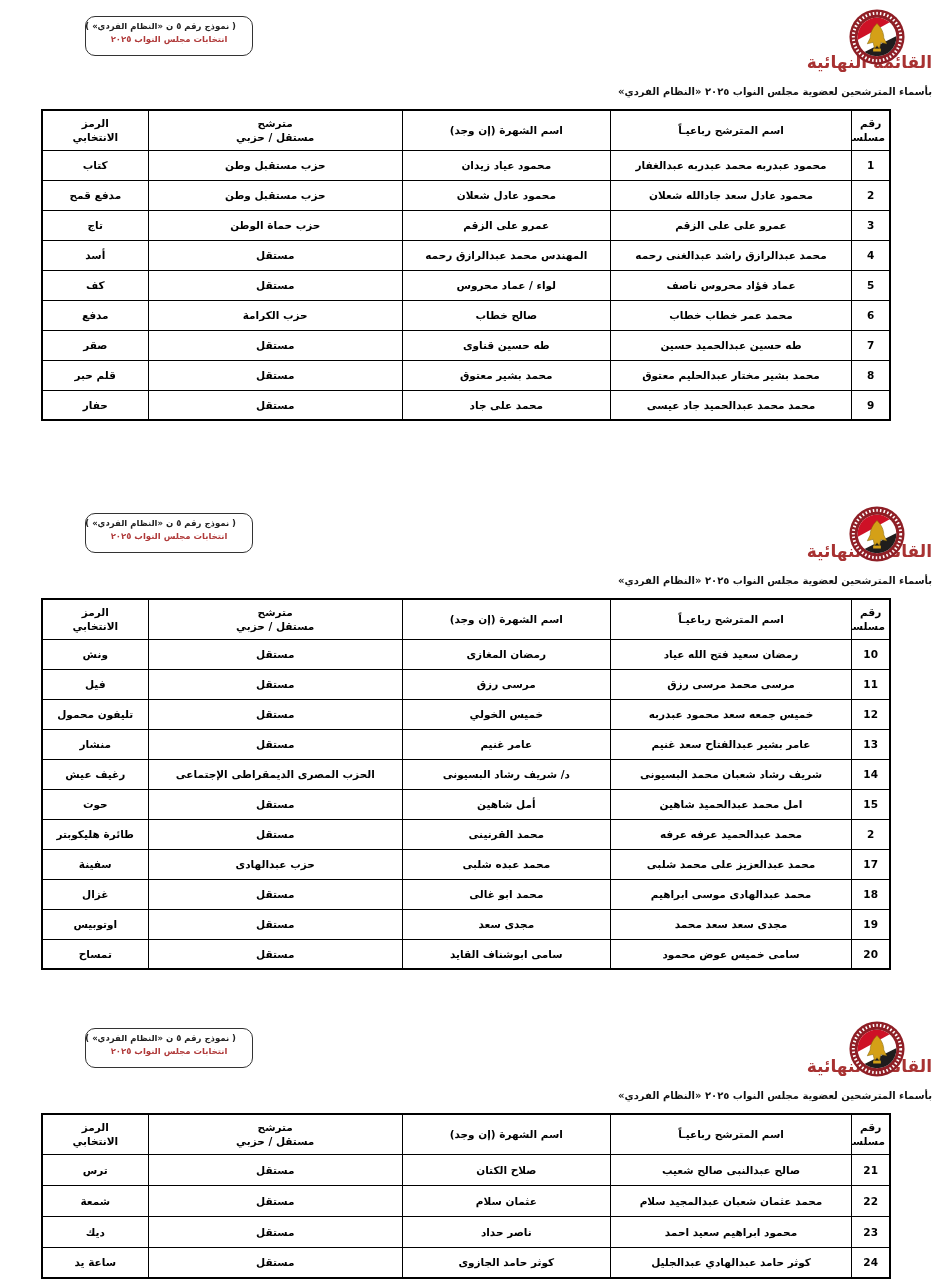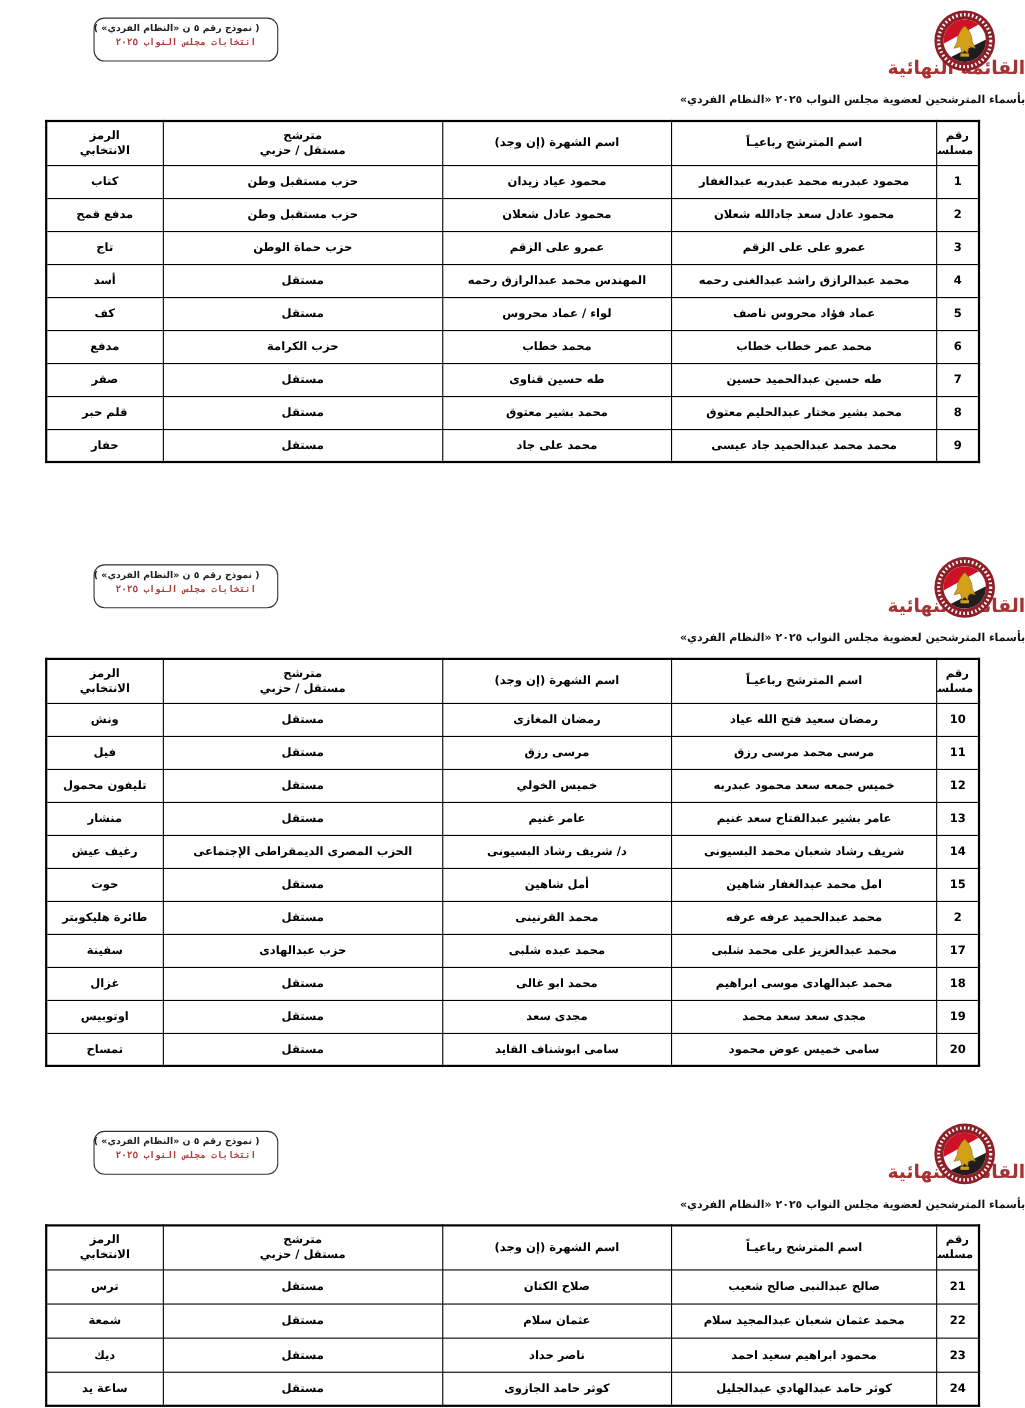--- a/index.html
+++ b/index.html
@@ -18,21 +18,21 @@
   #section-0{top:0;height:497px;}
   #section-1{top:497px;height:515px;}
   #section-2{top:1012px;height:268px;}
 
   .stamp{
     position:absolute;left:85px;top:16px;width:168px;min-height:40px;
     border:1px solid #333;border-radius:10px;padding:4px 16px;
     text-align:center;background:#fff;
   }
   .stamp .l1{font-size:8.5px;font-weight:bold;color:#222;white-space:nowrap;}
-  .stamp .l2{font-size:8.5px;font-weight:bold;color:var(--stamp-red);white-space:nowrap;margin-top:3px;font-family:Liberation Mono, monospace;}
+  .stamp .l2{font-size:8.5px;font-weight:bold;color:var(--stamp-red);white-space:nowrap;margin-top:3px;}
 
   .seal{position:absolute;right:26px;top:8px;width:58px;height:58px;}
 
   .titles{padding-top:52px;text-align:right;}
   #section-1 .titles,#section-2 .titles{padding-top:44px;}
   .main-title{color:var(--title-red);font-size:17px;font-weight:bold;letter-spacing:.5px;}
   .subtitle{color:#111;font-size:10px;font-weight:bold;margin-top:14px;}
   .district{color:#111;font-size:13px;font-weight:bold;margin-top:12px;}
 
   table.roster{
@@ -139,21 +139,21 @@
           <tr>
             <td class="col-serial">5</td>
             <td class="col-name">عماد فؤاد محروس ناصف</td>
             <td class="col-shehra">لواء / عماد محروس</td>
             <td class="col-party">مستقل</td>
             <td class="col-symbol">كف</td>
           </tr>
           <tr>
             <td class="col-serial">6</td>
             <td class="col-name">محمد عمر خطاب خطاب</td>
-            <td class="col-shehra">محمد خطاب</td>
+            <td class="col-shehra">صالح خطاب</td>
             <td class="col-party">حزب الكرامة</td>
             <td class="col-symbol">مدفع</td>
           </tr>
           <tr>
             <td class="col-serial">7</td>
             <td class="col-name">طه حسين عبدالحميد حسين</td>
             <td class="col-shehra">طه حسين قناوى</td>
             <td class="col-party">مستقل</td>
             <td class="col-symbol">صقر</td>
           </tr>
@@ -255,21 +255,21 @@
           </tr>
           <tr>
             <td class="col-serial">14</td>
             <td class="col-name">شريف رشاد شعبان محمد البسيونى</td>
             <td class="col-shehra">د/ شريف رشاد البسيونى</td>
             <td class="col-party">الحزب المصرى الديمقراطى الإجتماعى</td>
             <td class="col-symbol">رغيف عيش</td>
           </tr>
           <tr>
             <td class="col-serial">15</td>
-            <td class="col-name">امل محمد عبدالغفار شاهين</td>
+            <td class="col-name">امل محمد عبدالحميد شاهين</td>
             <td class="col-shehra">أمل شاهين</td>
             <td class="col-party">مستقل</td>
             <td class="col-symbol">حوت</td>
           </tr>
           <tr>
             <td class="col-serial">2</td>
             <td class="col-name">محمد عبدالحميد عرفه عرفه</td>
             <td class="col-shehra">محمد القرنينى</td>
             <td class="col-party">مستقل</td>
             <td class="col-symbol">طائرة هليكوبتر</td>

